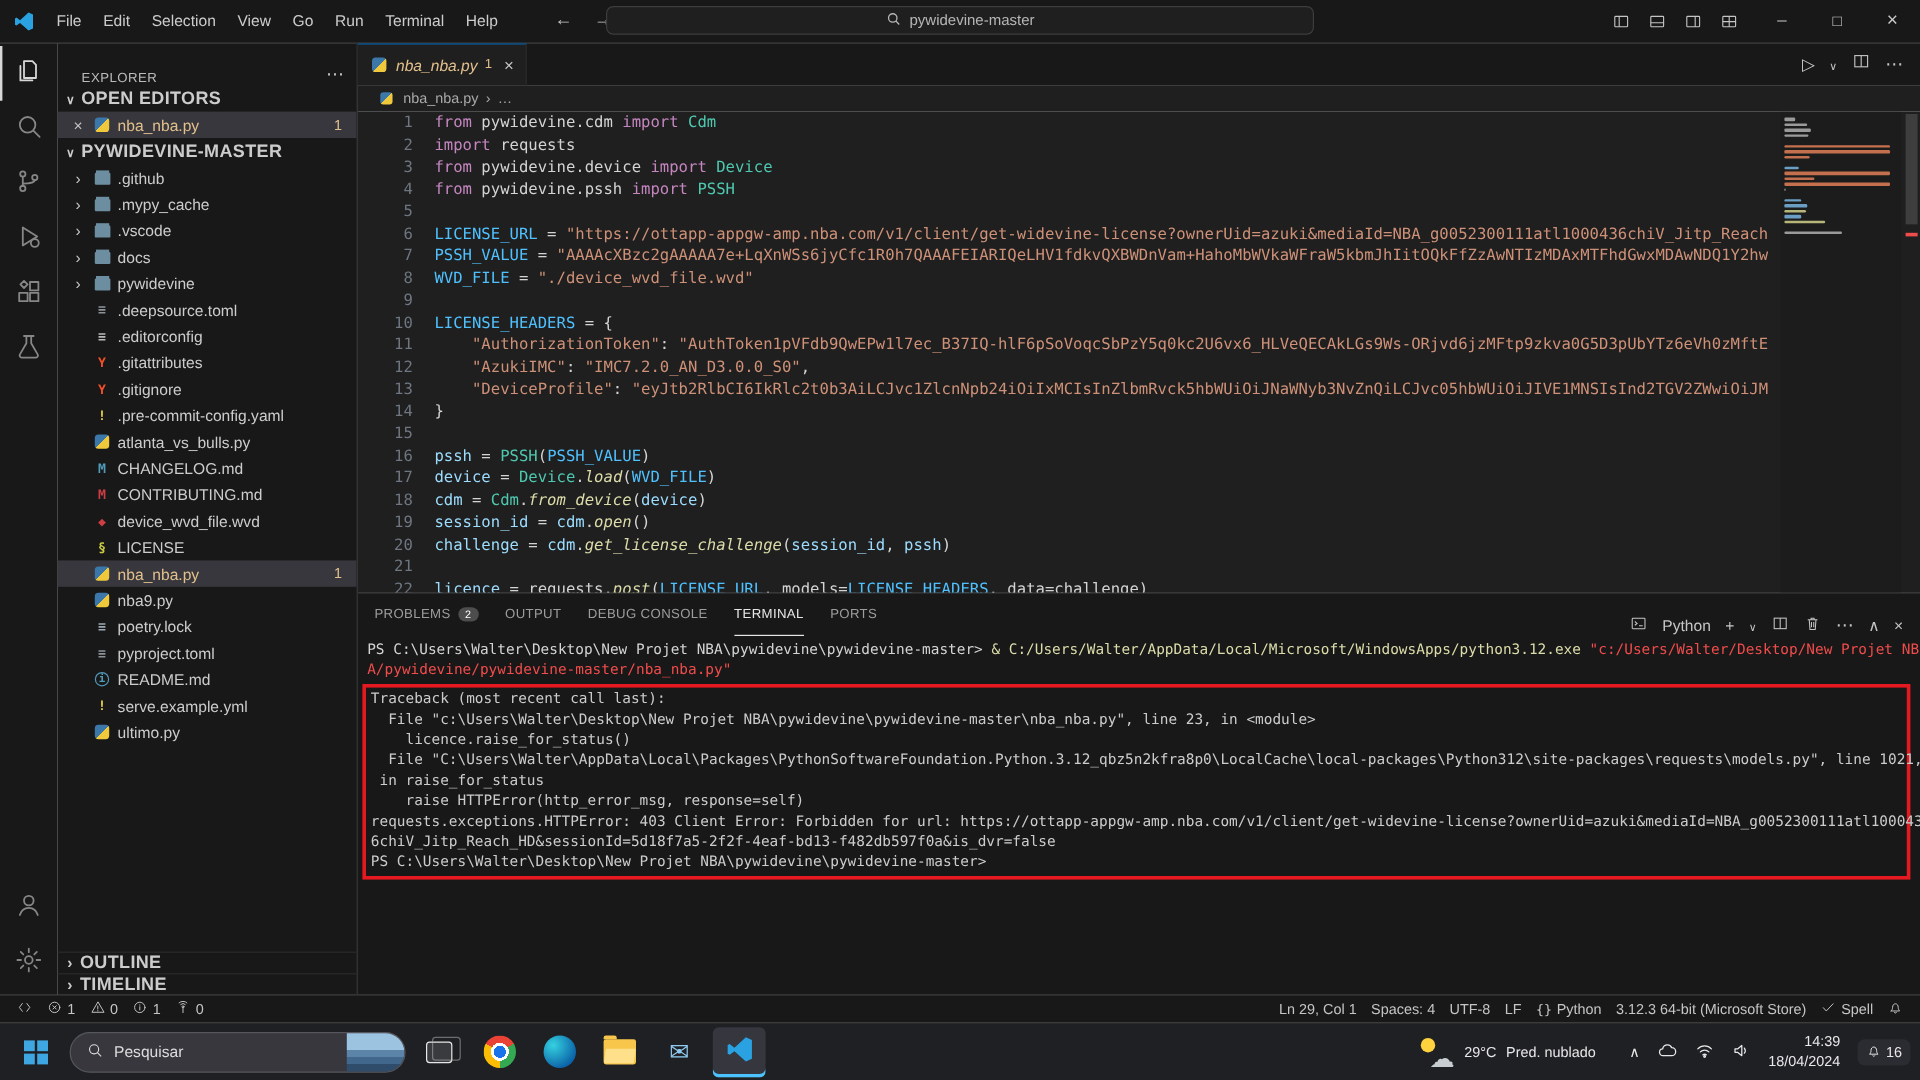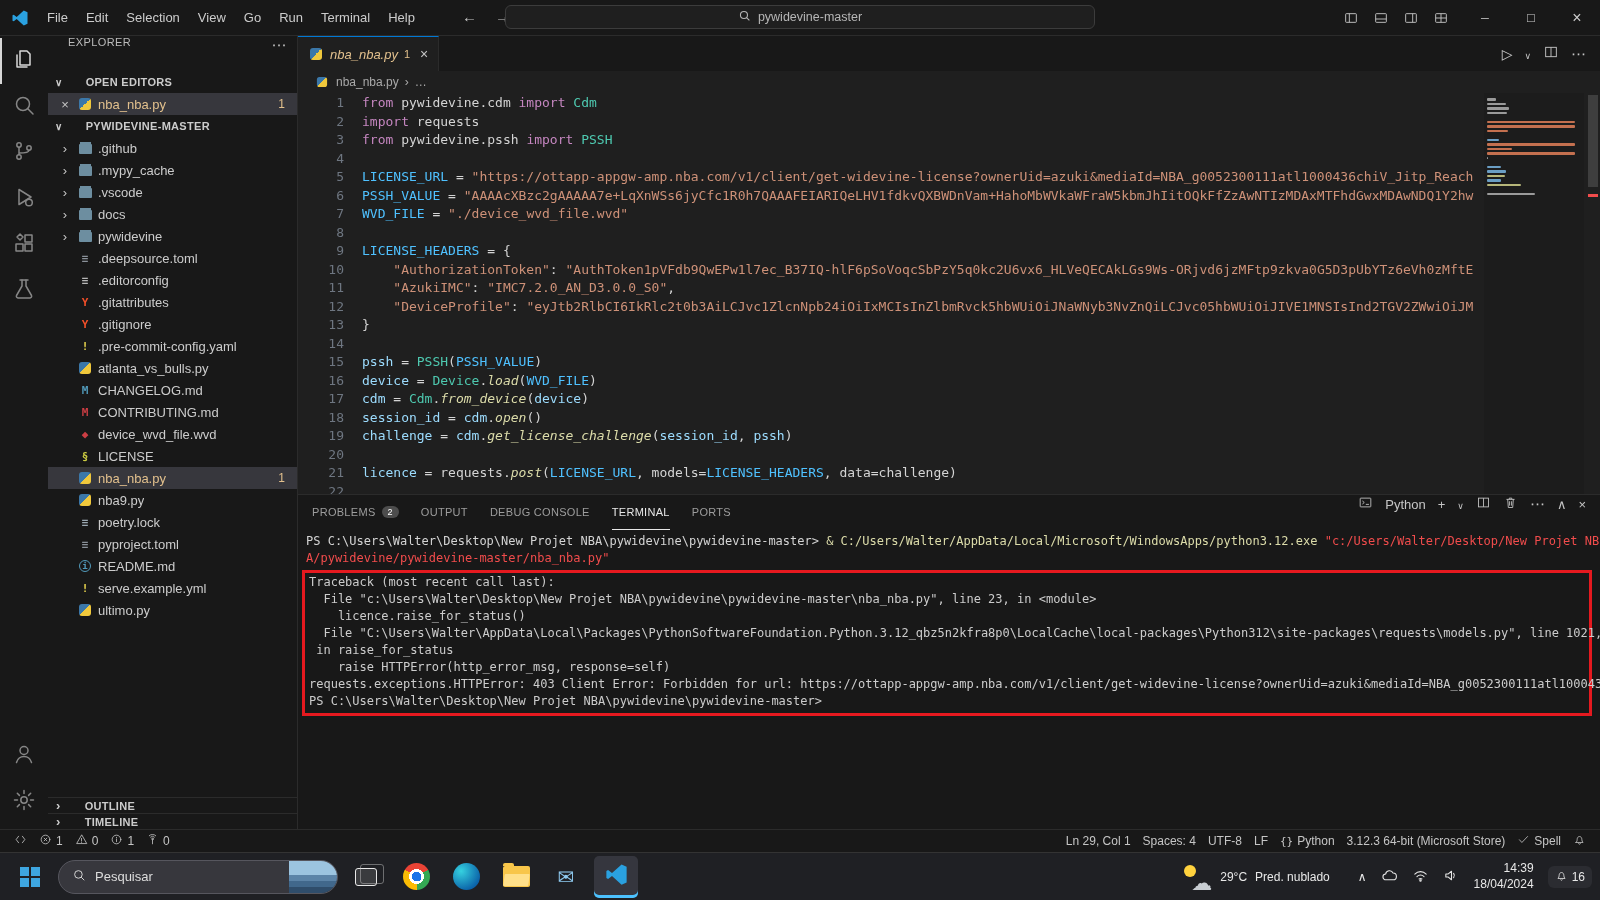--- a/index.html
+++ b/index.html
@@ -30,24 +30,24 @@
   
   .main{flex:1;display:flex;min-height:0;}
   .activitybar{flex:0 0 48px;background:#181818;display:flex;flex-direction:column;align-items:center;padding-top:2px;}
   .ab-item{width:48px;height:46px;display:flex;align-items:center;justify-content:center;color:#868686;cursor:default;}
   .ab-item.active{color:#d7d7d7;box-shadow:inset 2px 0 0 0 #d7d7d7;}
   .ab-item svg{width:24px;height:24px;fill:none;stroke:currentColor;stroke-width:1.5;stroke-linecap:round;stroke-linejoin:round;}
   .ab-bottom{margin-top:auto;margin-bottom:4px;display:flex;flex-direction:column;align-items:center;}
 
   
   .sidebar{flex:0 0 250px;background:#181818;border-right:1px solid #2b2b2b;display:flex;flex-direction:column;font-size:13px;min-height:0;}
-  .sb-title{flex:0 0 35px;display:flex;align-items:flex-start;padding:0 10px 0 20px;font-size:11px;color:#bbb;letter-spacing:.4px;}
+  .sb-title{flex:0 0 35px;display:flex;align-items:flex-end;padding:0 10px 0 20px;font-size:11px;color:#bbb;letter-spacing:.4px;}
   .kebab{margin-left:auto;color:#c5c5c5;}
   .kebab::before{content:"⋯";font-size:15px;}
-  .sec-header{flex:0 0 22px;display:flex;align-items:center;font-size:11px;font-weight:bold;color:#ccc;padding-left:4px;letter-spacing:.3px;gap:20px;}
+  .sec-header{flex:0 0 22px;display:flex;align-items:center;font-size:15px;font-weight:bold;color:#ccc;padding-left:4px;letter-spacing:.3px;gap:2px;}
   .sec-header .chev-open::before{content:"∨";font-size:10px;padding:0 3px;color:#ccc;}
   .sec-header .chev-closed::before{content:"›";font-size:13px;padding:0 4px;color:#ccc;}
   .row{height:22px;display:flex;align-items:center;gap:5px;padding-left:10px;white-space:nowrap;cursor:default;color:#ccc;}
   .row.selected{background:#37373d;}
   .chev{width:14px;flex:0 0 14px;text-align:center;color:#c5c5c5;}
   .chev.closed::before{content:"›";font-size:13px;}
   .close-x{width:14px;flex:0 0 14px;text-align:center;color:#c5c5c5;}
   .close-x::before{content:"×";font-size:13px;}
   .fname{overflow:hidden;text-overflow:ellipsis;}
   .gold{color:#e2c08d;}
@@ -84,21 +84,21 @@
   .tok-k{color:#c586c0;} .tok-p{color:#d4d4d4;} .tok-v{color:#9cdcfe;} .tok-C{color:#4fc1ff;}
   .tok-s{color:#ce9178;} .tok-cl{color:#4ec9b0;} .tok-f{color:#dcdcaa;font-style:italic;}
   .minimap{position:absolute;top:0;right:16px;width:100px;height:100%;padding:5px 3px;display:flex;flex-direction:column;gap:2px;background:rgba(24,24,24,.35);}
   .mm-bar{height:2.5px;border-radius:1px;flex:0 0 2.5px;}
   .vscroll{position:absolute;top:0;right:0;width:14px;height:100%;}
   .vthumb{position:absolute;top:2px;right:2px;width:10px;height:92px;background:rgba(121,121,121,.35);}
   .vmark{position:absolute;right:2px;top:101px;width:10px;height:3px;background:#f14c4c;}
 
   
   .panel{flex:0 0 335px;background:#181818;border-top:1px solid #2b2b2b;display:flex;flex-direction:column;min-height:0;}
-  .panel-header{flex:0 0 35px;display:flex;align-items:flex-start;padding:0 14px;}
+  .panel-header{flex:0 0 35px;display:flex;align-items:flex-end;padding:0 14px;}
   .ptab{height:35px;display:flex;align-items:center;gap:6px;margin-right:22px;font-size:11px;letter-spacing:.3px;color:#9d9d9d;border-bottom:1px solid transparent;cursor:default;}
   .ptab.active{color:#e7e7e7;border-bottom-color:#e7e7e7;}
   .pbadge{background:#4d4d4d;color:#fff;border-radius:9px;font-size:9px;padding:1px 6px;}
   .panel-actions{margin-left:auto;display:flex;align-items:center;gap:12px;color:#c5c5c5;font-size:13px;}
   .panel-actions .ic svg{width:15px;height:15px;fill:none;stroke:currentColor;stroke-width:1.4;}
   .pa-glyph{font-size:13px;}
   .terminal{flex:1;padding:3px 0 0 8px;font-family:"DejaVu Sans Mono",monospace;font-size:12px;line-height:17px;color:#ccc;overflow:hidden;}
   .tline{white-space:pre;}
   .tok-y{color:#dcdcaa;} .tok-r{color:#f14c4c;}
   .tb-box{border:3px solid #e5191f;margin:3px 8px 0 -4px;padding:1px 2px 3px 4px;}
@@ -451,20 +451,21 @@
             <div class="cl">17</div>
             <div class="cl">18</div>
             <div class="cl">19</div>
             <div class="cl">20</div>
             <div class="cl">21</div>
             <div class="cl">22</div>
           </div>
         <div class="code-lines" id="code-lines">
             <div class="cl"><span class="tok-k">from</span><span class="tok-p"> pywidevine.cdm </span><span class="tok-k">import</span><span class="tok-cl"> Cdm</span></div>
             <div class="cl"><span class="tok-k">import</span><span class="tok-p"> requests</span></div>
+            <div class="cl"><span class="tok-k">from</span><span class="tok-p"> pywidevine.device </span><span class="tok-k">import</span><span class="tok-cl"> Device</span></div>
             <div class="cl"><span class="tok-k">from</span><span class="tok-p"> pywidevine.pssh </span><span class="tok-k">import</span><span class="tok-cl"> PSSH</span></div>
             <div class="cl"> </div>
             <div class="cl"><span class="tok-C">LICENSE_URL</span><span class="tok-p"> = </span><span class="tok-s">"https://ottapp-appgw-amp.nba.com/v1/client/get-widevine-license?ownerUid=azuki&amp;mediaId=NBA_g0052300111atl1000436chiV_Jitp_Reach</span></div>
             <div class="cl"><span class="tok-C">PSSH_VALUE</span><span class="tok-p"> = </span><span class="tok-s">"AAAAcXBzc2gAAAAA7e+LqXnWSs6jyCfc1R0h7QAAAFEIARIQeLHV1fdkvQXBWDnVam+HahoMbWVkaWFraW5kbmJhIitOQkFfZzAwNTIzMDAxMTFhdGwxMDAwNDQ1Y2hw</span></div>
             <div class="cl"><span class="tok-C">WVD_FILE</span><span class="tok-p"> = </span><span class="tok-s">"./device_wvd_file.wvd"</span></div>
             <div class="cl"> </div>
             <div class="cl"><span class="tok-C">LICENSE_HEADERS</span><span class="tok-p"> = {</span></div>
             <div class="cl"><span class="tok-p">    </span><span class="tok-s">"AuthorizationToken"</span><span class="tok-p">: </span><span class="tok-s">"AuthToken1pVFdb9QwEPw1l7ec_B37IQ-hlF6pSoVoqcSbPzY5q0kc2U6vx6_HLVeQECAkLGs9Ws-ORjvd6jzMFtp9zkva0G5D3pUbYTz6eVh0zMftE</span></div>
             <div class="cl"><span class="tok-p">    </span><span class="tok-s">"AzukiIMC"</span><span class="tok-p">: </span><span class="tok-s">"IMC7.2.0_AN_D3.0.0_S0"</span><span class="tok-p">,</span></div>
             <div class="cl"><span class="tok-p">    </span><span class="tok-s">"DeviceProfile"</span><span class="tok-p">: </span><span class="tok-s">"eyJtb2RlbCI6IkRlc2t0b3AiLCJvc1ZlcnNpb24iOiIxMCIsInZlbmRvck5hbWUiOiJNaWNyb3NvZnQiLCJvc05hbWUiOiJIVE1MNSIsInd2TGV2ZWwiOiJM</span></div>
@@ -549,20 +550,21 @@
             </div>
           <div class="tb-box">
             <div id="term-traceback">
                 <div class="tline">Traceback (most recent call last):</div>
                 <div class="tline">  File "c:\Users\Walter\Desktop\New Projet NBA\pywidevine\pywidevine-master\nba_nba.py", line 23, in &lt;module&gt;</div>
                 <div class="tline">    licence.raise_for_status()</div>
                 <div class="tline">  File "C:\Users\Walter\AppData\Local\Packages\PythonSoftwareFoundation.Python.3.12_qbz5n2kfra8p0\LocalCache\local-packages\Python312\site-packages\requests\models.py", line 1021,</div>
                 <div class="tline"> in raise_for_status</div>
                 <div class="tline">    raise HTTPError(http_error_msg, response=self)</div>
                 <div class="tline">requests.exceptions.HTTPError: 403 Client Error: Forbidden for url: https://ottapp-appgw-amp.nba.com/v1/client/get-widevine-license?ownerUid=azuki&amp;mediaId=NBA_g0052300111atl100043</div>
+                <div class="tline">6chiV_Jitp_Reach_HD&amp;sessionId=5d18f7a5-2f2f-4eaf-bd13-f482db597f0a&amp;is_dvr=false</div>
                 <div class="tline">PS C:\Users\Walter\Desktop\New Projet NBA\pywidevine\pywidevine-master&gt;</div>
               </div>
           </div>
         </div>
       </div>
     </div>
   </div>
 
   <div class="statusbar">
     <span class="sb-item">

